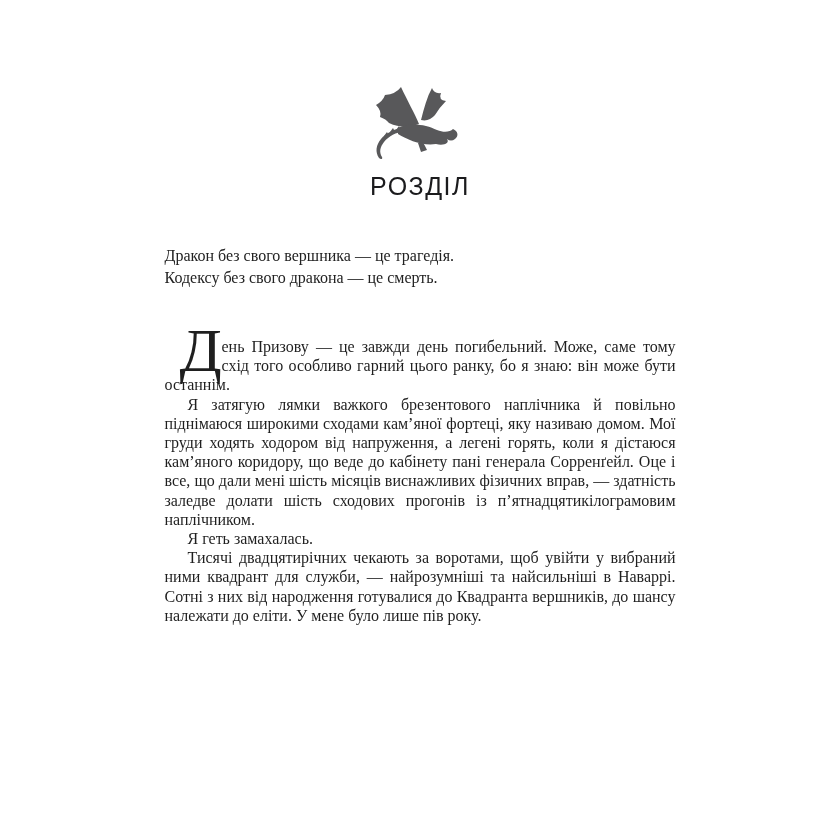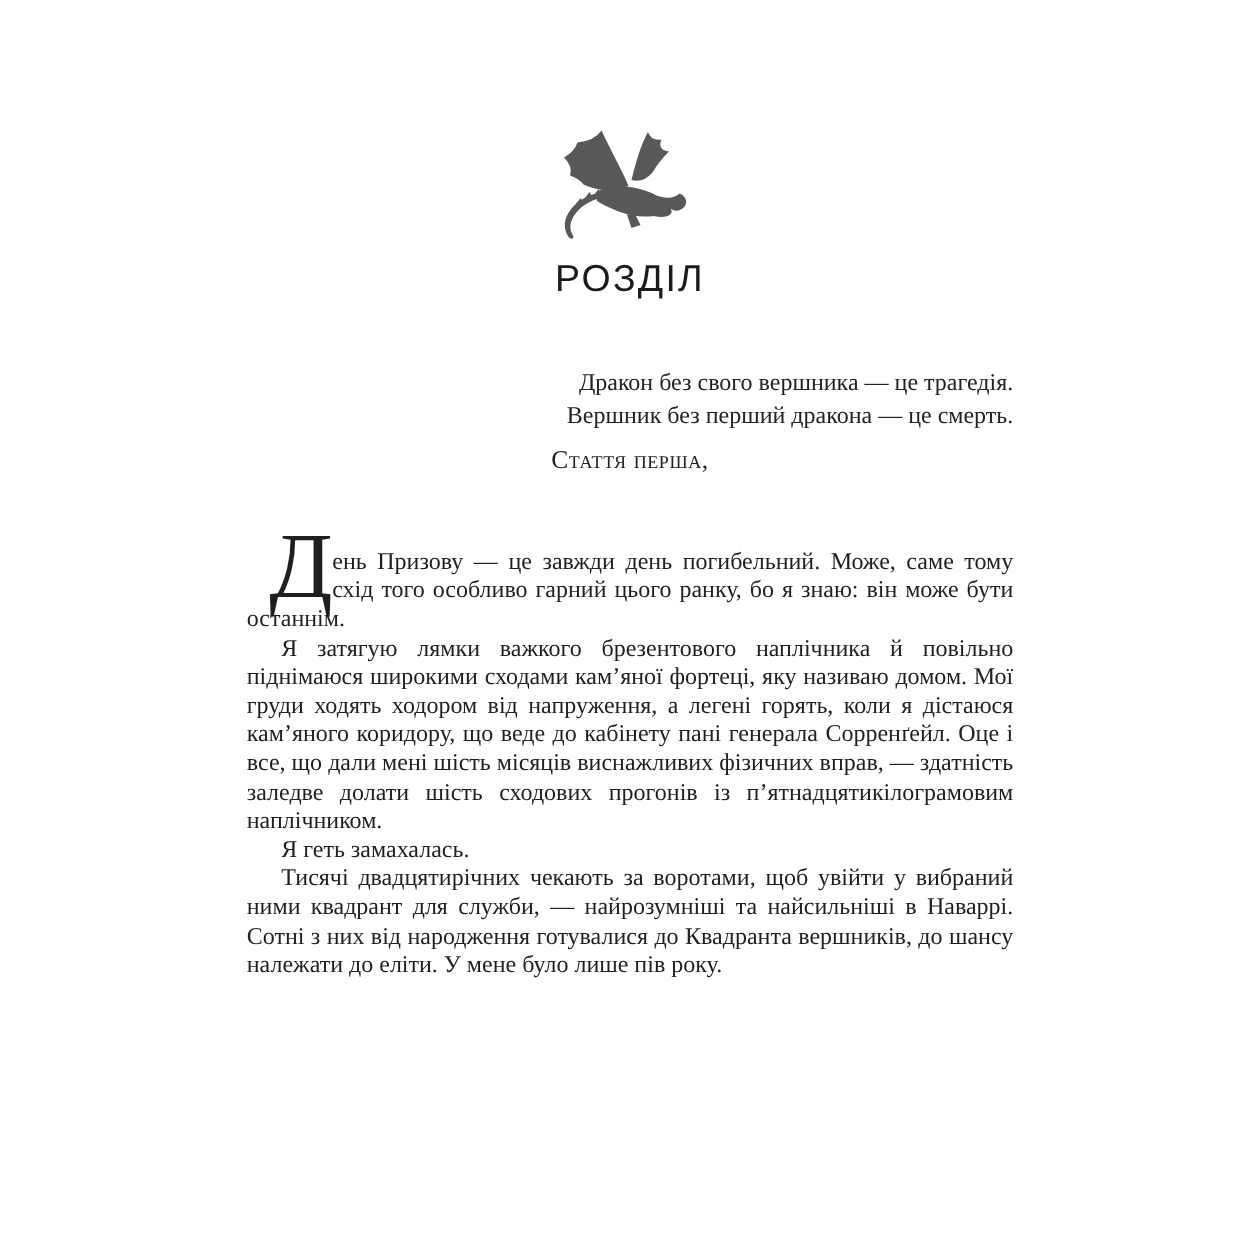--- a/index.html
+++ b/index.html
@@ -37,21 +37,21 @@
     text-align: center;
     font-family: "Liberation Sans", sans-serif;
     font-weight: 400;
     font-size: 25px;
     line-height: 25px;
     letter-spacing: 1.5px;
     color: #1b1b1d;
   }
   .epigraph {
     margin-top: 46px;
-    text-align: right;
+    text-align: left;
     font-size: 16px;
     line-height: 22px;
     color: #222222;
   }
   .epigraph-source {
     margin-top: 8px;
     text-align: center;
     font-variant: small-caps;
     font-size: 17px;
     line-height: 20px;
@@ -110,25 +110,24 @@
         <path d="M15,52 l-2,-4 l-3,4 Z"></path>
       </g>
     </svg>
 
     <h1 class="chapter-title">
       <span>РОЗДІЛ</span><br>
     </h1>
 
     <div class="epigraph">
       <div>Дракон без свого вершника — це трагедія.</div>
-      <div>Вершник без перший дракона — це смерть.</div>
+      <div>Кодексу без свого дракона — це смерть.</div>
     </div>
 
     <div class="epigraph-source">
-      <div>Стаття перша,</div>
     </div>
 
     <div class="body-text">
       <p class="opening"><span class="dropcap">Д</span><span>ень Призову — це завжди день погибельний. Може, саме тому схід того особливо гарний цього ранку, бо я знаю: він може бути останнім.</span></p>
       <p>Я затягую лямки важкого брезентового наплічника й повільно піднімаюся широкими сходами кам’яної фортеці, яку називаю домом. Мої груди ходять ходором від напруження, а легені горять, коли я дістаюся кам’яного коридору, що веде до кабінету пані генерала Сорренґейл. Оце і все, що дали мені шість місяців виснажливих фізичних вправ, — здатність заледве долати шість сходових прогонів із п’ятнадцятикілограмовим наплічником.</p>
       <p>Я геть замахалась.</p>
       <p>Тисячі двадцятирічних чекають за воротами, щоб увійти у вибраний ними квадрант для служби, — найрозумніші та найсильніші в Наваррі. Сотні з них від народження готувалися до Квадранта вершників, до шансу належати до еліти. У мене було лише пів року.</p>
     </div>
 
   </div>

